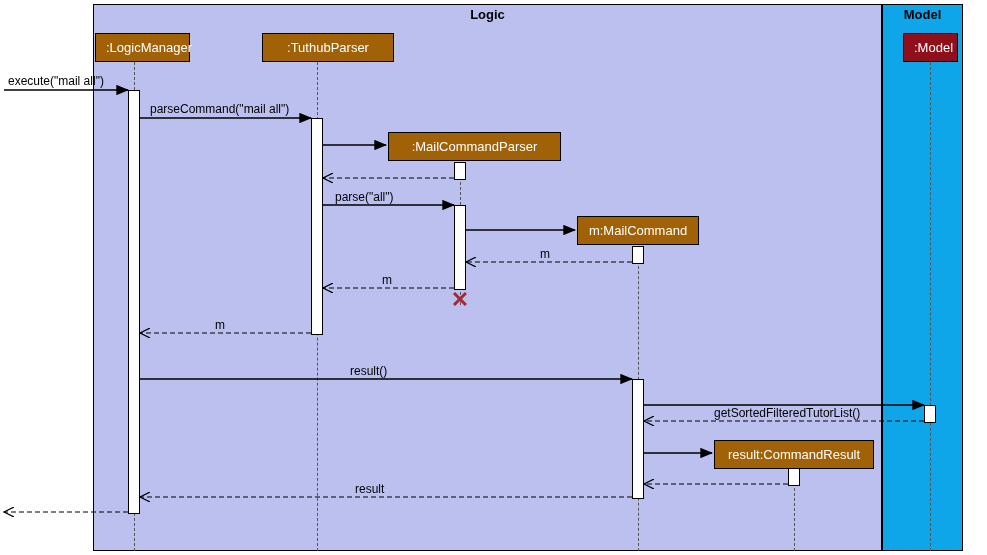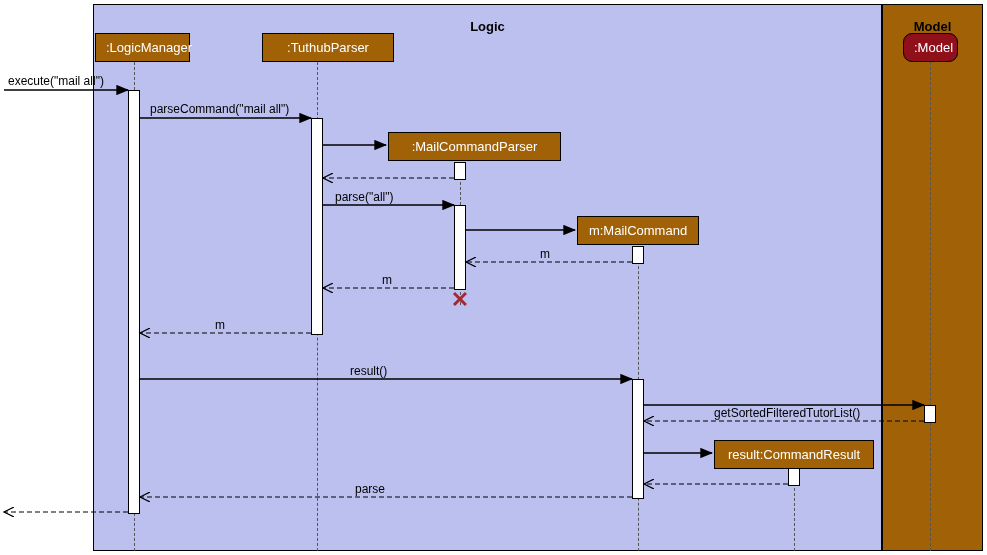--- a/index.html
+++ b/index.html
@@ -16,39 +16,38 @@
     position: absolute;
     border: 1px solid #000;
   }
   .frame-header {
     position: absolute;
     top: 0;
     right: 0;
     left: 0;
     text-align: center;
     font-weight: bold;
-    padding: 14px 0;
+    padding: 2px 0;
     font-size: 13px;
   }
   .lifeline-head {
     position: absolute;
     padding: 6px 10px;
     border: 1px solid #000;
     text-align: center;
     font-size: 13px;
     white-space: nowrap;
   }
   .blue-head {
     background: #a16207;
     color: #fff;
   }
   .red-head {
     background: #8f0f1a;
     color: #fff;
-    border-radius: 9px;
   }
   .lifeline {
     position: absolute;
     border-left: 1px dashed #555;
     width: 0;
     top: 0;
   }
   .activation {
     position: absolute;
     background: #fff;
@@ -75,21 +74,21 @@
     font-weight: bold;
     transform: translate(-50%, -50%);
   }
 </style>
 </head>
 <body>
 
 <div class="frame" style="left:93px; top:4px; width:789px; height:547px; background:#bcc0ef;">
   <div class="frame-header">Logic</div>
 </div>
-<div class="frame" style="left:882px; top:4px; width:101px; height:547px; background:#a16207;">
+<div class="frame" style="left:882px; top:4px; width:81px; height:547px; background:#0ea5e9;">
   <div class="frame-header">Model</div>
 </div>
 
 <div class="lifeline" style="left:134px; top:62px; height:489px;"></div>
 <div class="lifeline" style="left:317px; top:62px; height:489px;"></div>
 <div class="lifeline" style="left:460px; top:162px; height:143px;"></div>
 <div class="lifeline" style="left:638px; top:246px; height:305px;"></div>
 <div class="lifeline" style="left:794px; top:468px; height:83px;"></div>
 <div class="lifeline" style="left:930px; top:62px; height:489px;"></div>
 
@@ -155,13 +154,13 @@
 </svg>
 
 <div class="msg-label" style="left:8px; top:74px;">execute("mail all")</div>
 <div class="msg-label" style="left:150px; top:102px;">parseCommand("mail all")</div>
 <div class="msg-label" style="left:335px; top:190px;">parse("all")</div>
 <div class="msg-label" style="left:540px; top:247px;">m</div>
 <div class="msg-label" style="left:382px; top:273px;">m</div>
 <div class="msg-label" style="left:215px; top:318px;">m</div>
 <div class="msg-label" style="left:350px; top:364px;">result()</div>
 <div class="msg-label" style="left:714px; top:406px;">getSortedFilteredTutorList()</div>
-<div class="msg-label" style="left:355px; top:482px;">parse</div>
+<div class="msg-label" style="left:355px; top:482px;">result</div>
 
 </body></html>

